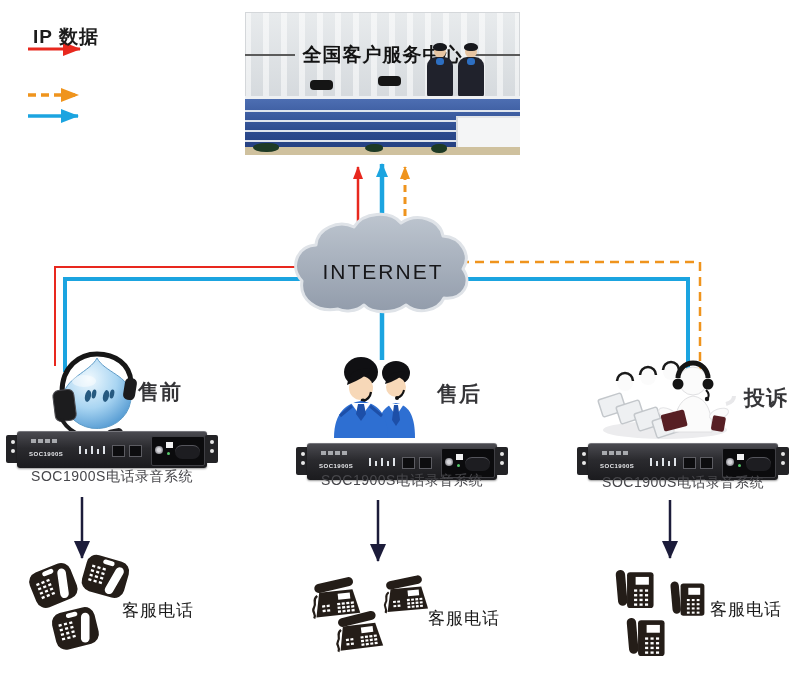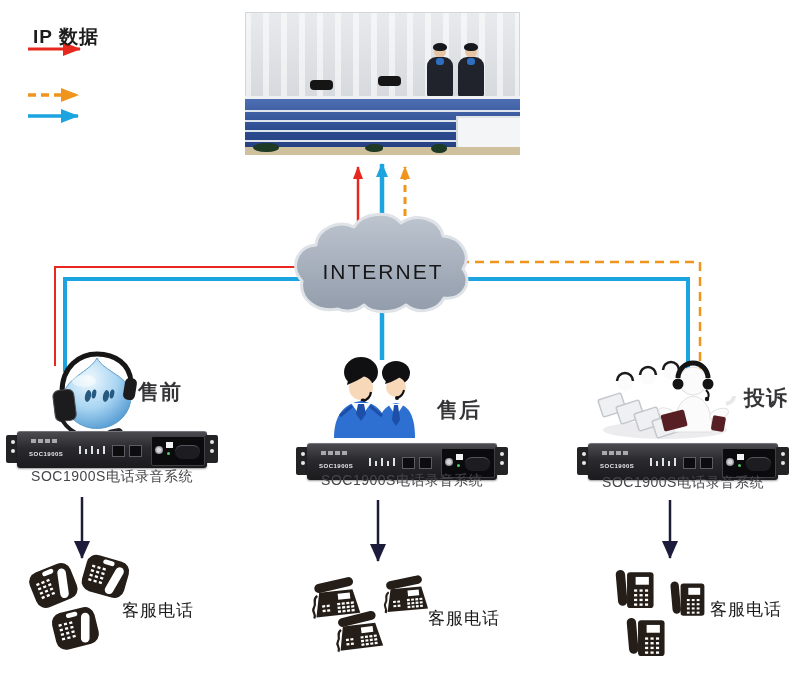--- a/index.html
+++ b/index.html
@@ -74,20 +74,25 @@
   .internet-text{font-family:"Liberation Sans","DejaVu Sans",sans-serif;font-size:21px;letter-spacing:2px;fill:#17171a;}
 </style>
 </head>
 <body>
 
 <div class="stage">
 
   <div class="legend-label" style="left:33px;top:24px;">IP 数据</div>
 
   <div class="photo">
+    <div class="photo-title-row">
+      <span class="hline"></span>
+      <span class="photo-title">全国客户服务中心</span>
+      <span class="hline"></span>
+    </div>
     <div class="staff" style="left:182px;top:33px;">
       <span class="head"></span>
       <span class="hair"></span>
       <span class="body"></span>
       <span class="scarf"></span>
     </div>
     <div class="staff" style="left:213px;top:33px;">
       <span class="head"></span>
       <span class="hair"></span>
       <span class="body"></span>
@@ -324,21 +329,21 @@
       <use href="#ph-desk" x="0" y="0" width="70" height="55" transform="translate(334,612) scale(0.74) rotate(-7 35 27)"></use>
     </g>
     <g>
       <use href="#ph-upright" x="0" y="0" width="55" height="60" transform="translate(613,566) scale(0.78)"></use>
       <use href="#ph-upright" x="0" y="0" width="55" height="60" transform="translate(668,578) scale(0.70)"></use>
       <use href="#ph-upright" x="0" y="0" width="55" height="60" transform="translate(624,614) scale(0.78)"></use>
     </g>
   </svg>
 
   <div class="role-label" style="left:138px;top:378px;">售前</div>
-  <div class="role-label" style="left:437px;top:380px;margin-top:16px;">售后</div>
+  <div class="role-label" style="left:437px;top:380px;">售后</div>
   <div class="role-label" style="left:744px;top:384px;">投诉</div>
 
   <div class="device" style="left:6px;top:431px;">
     <div class="ear l">
         <i class="screw"></i>
         <i class="screw"></i>
       </div>
     <div class="chassis">
       <div class="brandmark">
           <i></i>

